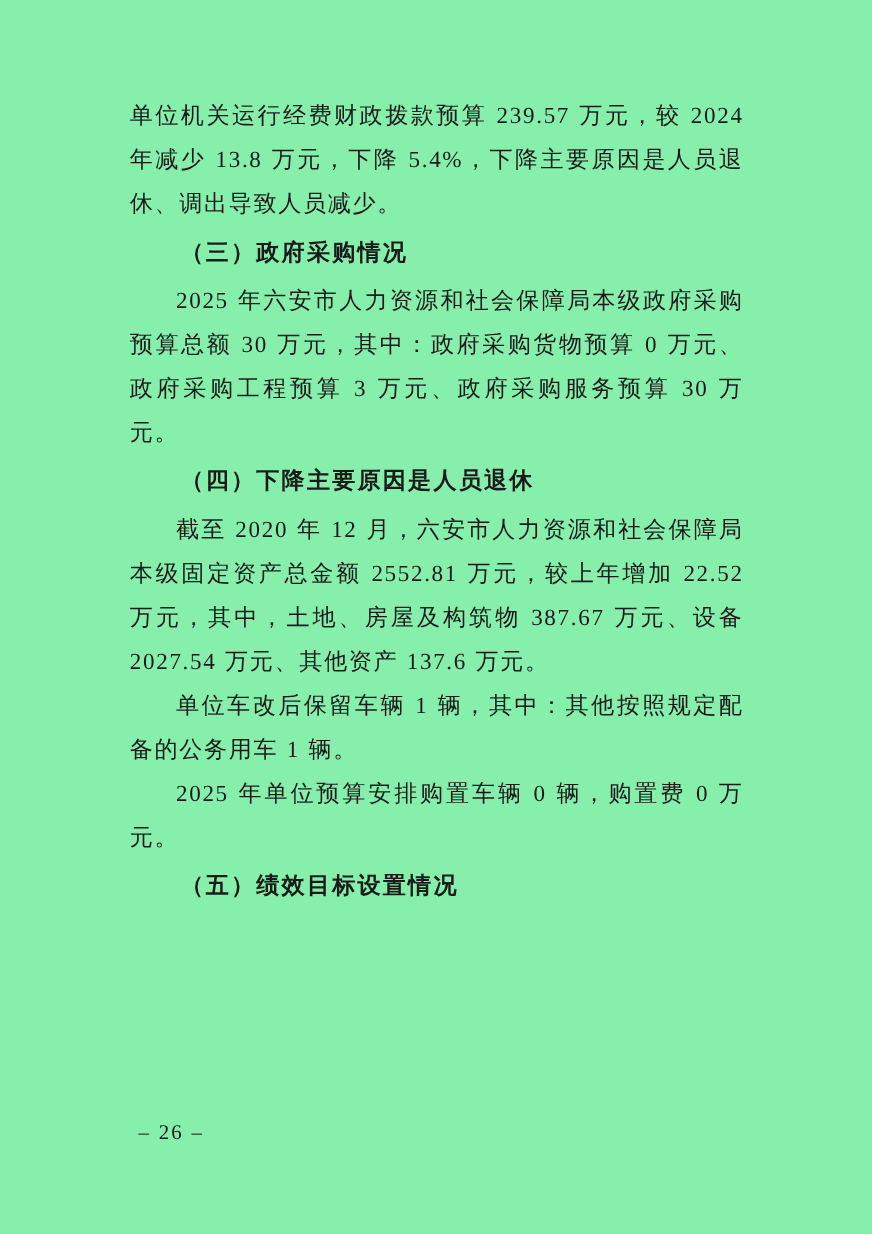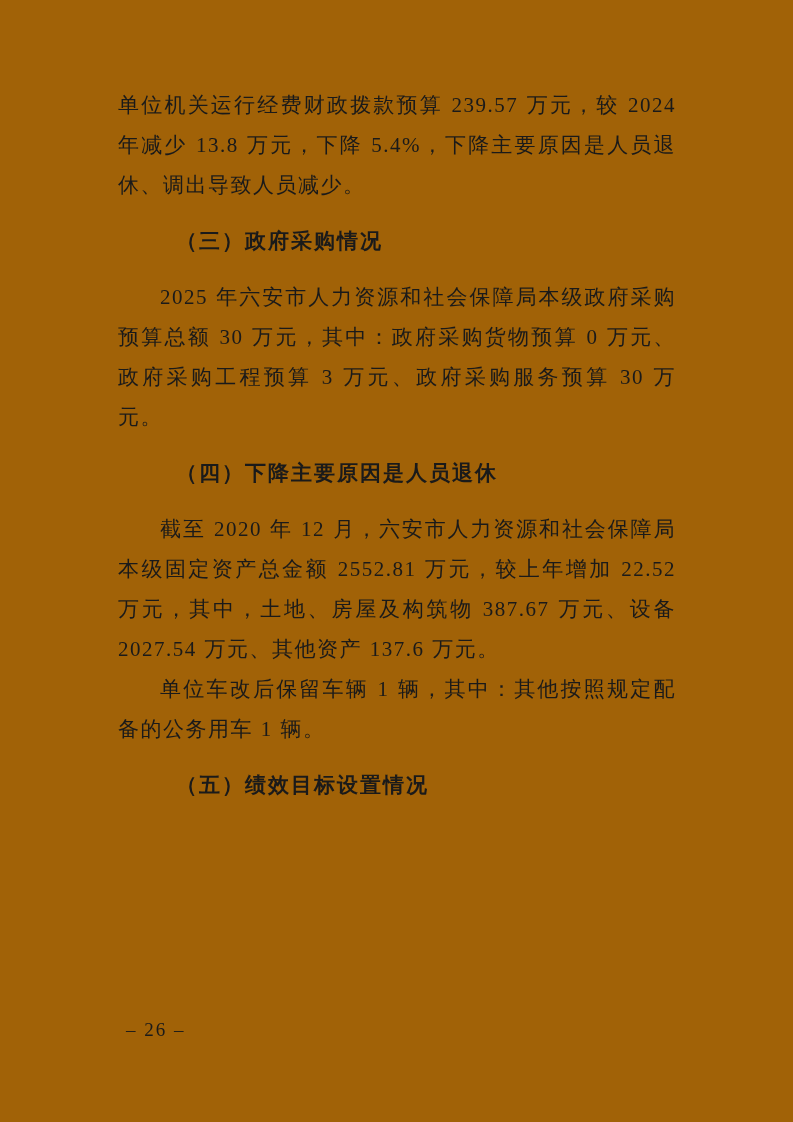--- a/index.html
+++ b/index.html
@@ -5,40 +5,40 @@
   html, body {
     margin: 0;
     padding: 0;
     background: #ffffff;
   }
   .page {
     position: relative;
     box-sizing: border-box;
     width: 793px;
     height: 1122px;
-    background: #a16207;
+    background: #86efac;
     padding: 85px 117px 0 118px;
     overflow: hidden;
     font-family: "Liberation Serif", "DejaVu Serif", serif;
     font-size: 21px;
     line-height: 40px;
     color: #1a1a1a;
   }
   .para {
     margin: 0;
     text-align: justify;
     text-indent: 2em;
     letter-spacing: 1.5px;
     word-spacing: 1px;
   }
   .para.no-indent {
     text-indent: 0;
   }
   .heading {
-    margin: 16px;
+    margin: 4px;
     text-indent: 2em;
     font-weight: bold;
     letter-spacing: 2px;
     text-align: left;
   }
   .footer {
     position: absolute;
     left: 126px;
     top: 1010px;
     font-size: 19px;
@@ -57,20 +57,21 @@
 
   <p class="para">2025 年六安市人力资源和社会保障局本级政府采购预算总额 30 万元，其中：政府采购货物预算 0 万元、政府采购工程预算 3 万元、政府采购服务预算 30 万元。</p>
 
   <p class="para heading">（四）下降主要原因是人员退休</p>
 
   <p class="para">截至 2020 年 12 月，六安市人力资源和社会保障局本级固定资产总金额 2552.81 万元，较上年增加 22.52 万元，其中，土地、房屋及构筑物 387.67 万元、设备 2027.54 万元、其他资产 137.6 万元。</p>
 
   <p class="para">单位车改后保留车辆 1 辆，其中：其他按照规定配备的公务用车 1 辆。</p>
 
 
+  <p class="para">2025 年单位预算安排购置车辆 0 辆，购置费 0 万元。</p>
 
 
   <p class="para heading">（五）绩效目标设置情况</p>
 
 
   <div class="footer">–  26  –</div>
 
 </div>
 
 </body></html>

